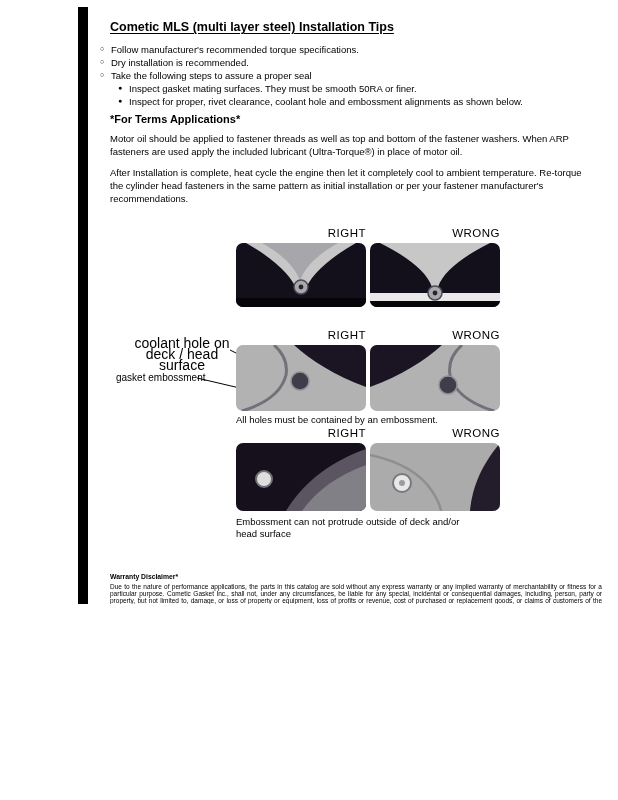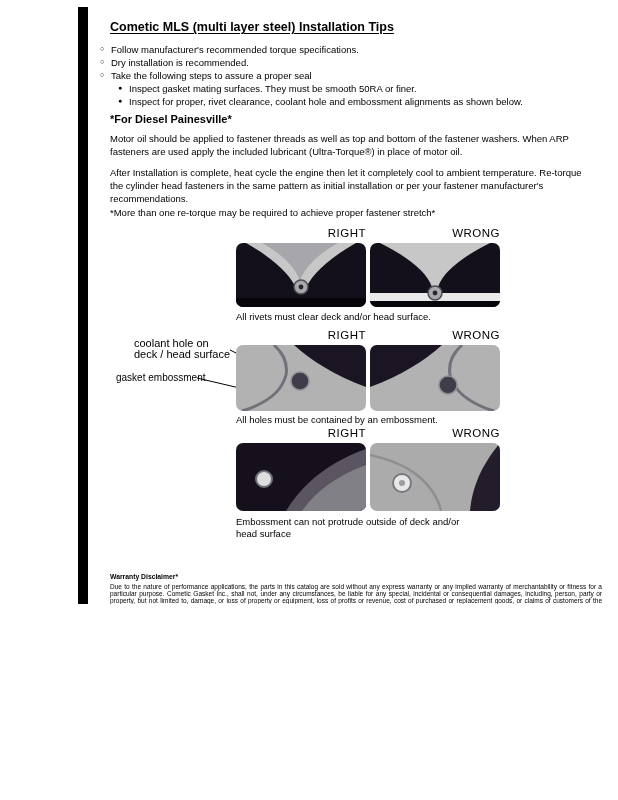--- a/index.html
+++ b/index.html
@@ -20,21 +20,21 @@
   .diesel-heading{position:absolute;left:110px;top:113px;font-size:11px;font-weight:bold}
   .para{position:absolute;left:110px;width:476px;font-size:9.5px;line-height:13px}
   .para1{top:132px}
   .para2{top:166px}
   .note{position:absolute;left:110px;top:207px;font-size:9.5px;white-space:nowrap}
 
   .dg-label{position:absolute;width:130px;text-align:right;font-size:11.5px;letter-spacing:.5px}
   .dg-img{position:absolute;width:130px;display:block}
   .dg-caption{position:absolute;font-size:9.5px;line-height:11.5px}
 
-  .callout1{position:absolute;left:134px;top:338px;width:96px;font-size:11px;line-height:11px;text-align:left}
+  .callout1{position:absolute;left:134px;top:338px;width:96px;font-size:14px;line-height:11px;text-align:center}
   .callout2{position:absolute;left:116px;top:372px;font-size:10px;white-space:nowrap}
   .connector-svg{position:absolute;left:110px;top:333px;pointer-events:none}
 
   .legal{position:absolute;left:110px;top:573px;width:492px}
   .legal h2{font-size:6.8px;font-weight:bold;margin:0 0 3px 0}
   .legal p{font-size:6.5px;line-height:7.2px;margin:0 0 4.5px 0;text-align:justify}
   .legal p.tight{margin-bottom:0}
 
   .footer{position:absolute;left:386px;top:757px;font-size:11px;letter-spacing:.3px}
 </style>
@@ -49,24 +49,23 @@
   <div class="title">Cometic MLS (multi layer steel) Installation Tips</div>
 
   <div class="tips">
     <div class="tip"><span class="mk">○</span><span>Follow manufacturer's recommended torque specifications.</span></div>
     <div class="tip"><span class="mk">○</span><span>Dry installation is recommended.</span></div>
     <div class="tip"><span class="mk">○</span><span>Take the following steps to assure a proper seal</span></div>
     <div class="tip sub"><span class="mk">●</span><span>Inspect gasket mating surfaces.  They must be smooth 50RA or finer.</span></div>
     <div class="tip sub"><span class="mk">●</span><span>Inspect for proper, rivet clearance, coolant hole and embossment alignments as shown below.</span></div>
   </div>
 
-  <div class="diesel-heading">*For Diesel Painesville*</div>
+  <div class="diesel-heading">*For Terms Applications*</div>
   <div class="para para2">After Installation is complete, heat cycle the engine then let it completely cool to ambient temperature. Re-torque the cylinder head fasteners in the same pattern as initial installation or per your fastener manufacturer's recommendations.</div>
   <div class="para para1">Motor oil should be applied to fastener threads as well as top and bottom of the fastener washers. When ARP fasteners are used apply the included lubricant (Ultra-Torque®) in place of motor oil.</div>
-  <div class="note">*More than one re-torque may be required to achieve proper fastener stretch*</div>
 
   <div class="dg-label" style="left:236px;top:227px">RIGHT</div>
   <div class="dg-label" style="left:370px;top:227px">WRONG</div>
 
   <svg class="dg-img" style="left:236px;top:243px" width="130" height="64" viewBox="0 0 130 64">
     <defs>
         <clipPath id="cp1r">
           <rect width="130" height="64" rx="7"></rect>
         </clipPath>
       </defs>
@@ -89,21 +88,20 @@
     <g clip-path="url(#cp1w)">
       <rect width="130" height="64" fill="#14101b"></rect>
       <path d="M10,0 C38,14 56,28 62,44 L68,44 C74,28 92,14 120,0 Z" fill="#c7c7c7"></path>
       <rect y="50" width="130" height="8" fill="#e9e9e9"></rect>
       <rect y="58" width="130" height="6" fill="#07050a"></rect>
       <circle cx="65" cy="50" r="7" fill="#a8a8ae" stroke="#4c4c54" stroke-width="1.5"></circle>
       <circle cx="65" cy="50" r="2.4" fill="#26262c"></circle>
     </g>
   </svg>
 
-  <div class="dg-caption" style="left:236px;top:311px">All rivets must clear deck and/or head surface.</div>
 
   <div class="dg-label" style="left:236px;top:329px">RIGHT</div>
   <div class="dg-label" style="left:370px;top:329px">WRONG</div>
 
   <div class="callout1">coolant hole on deck / head surface</div>
   <div class="callout2">gasket embossment</div>
 
   <svg class="connector-svg" width="200" height="75" viewBox="0 0 200 75">
     <line x1="120" y1="17" x2="182" y2="48" stroke="#000" stroke-width="1"></line>
     <line x1="87" y1="45" x2="168" y2="64" stroke="#000" stroke-width="1"></line>

